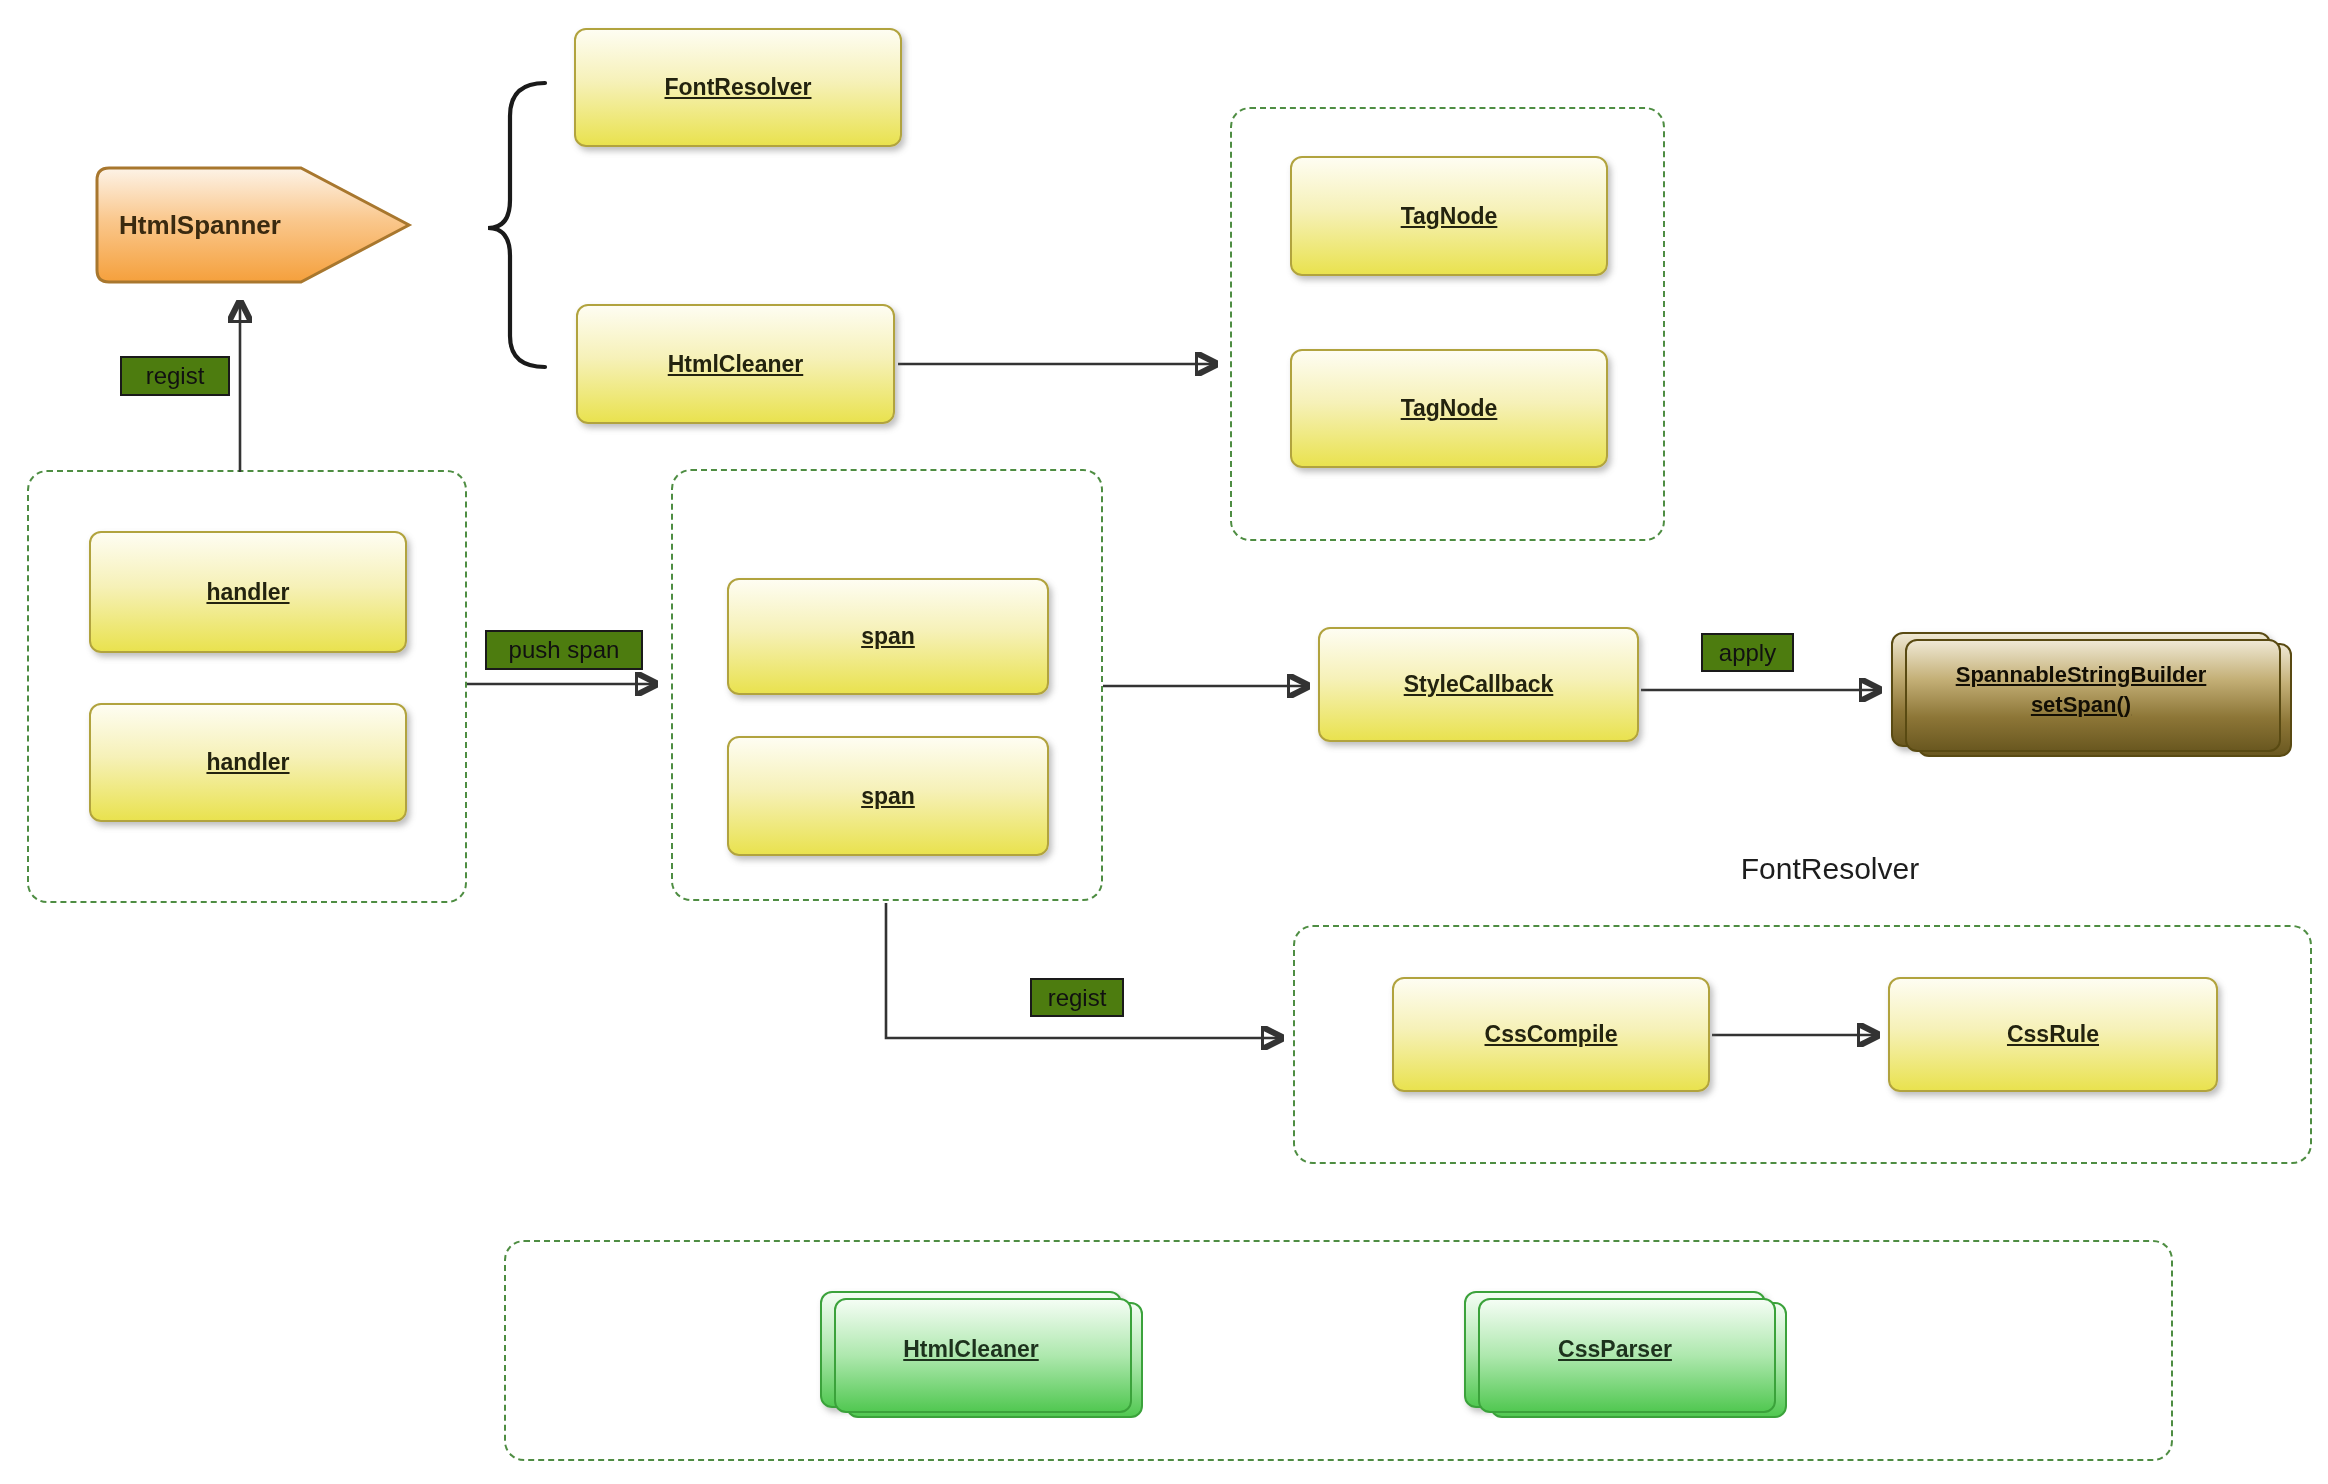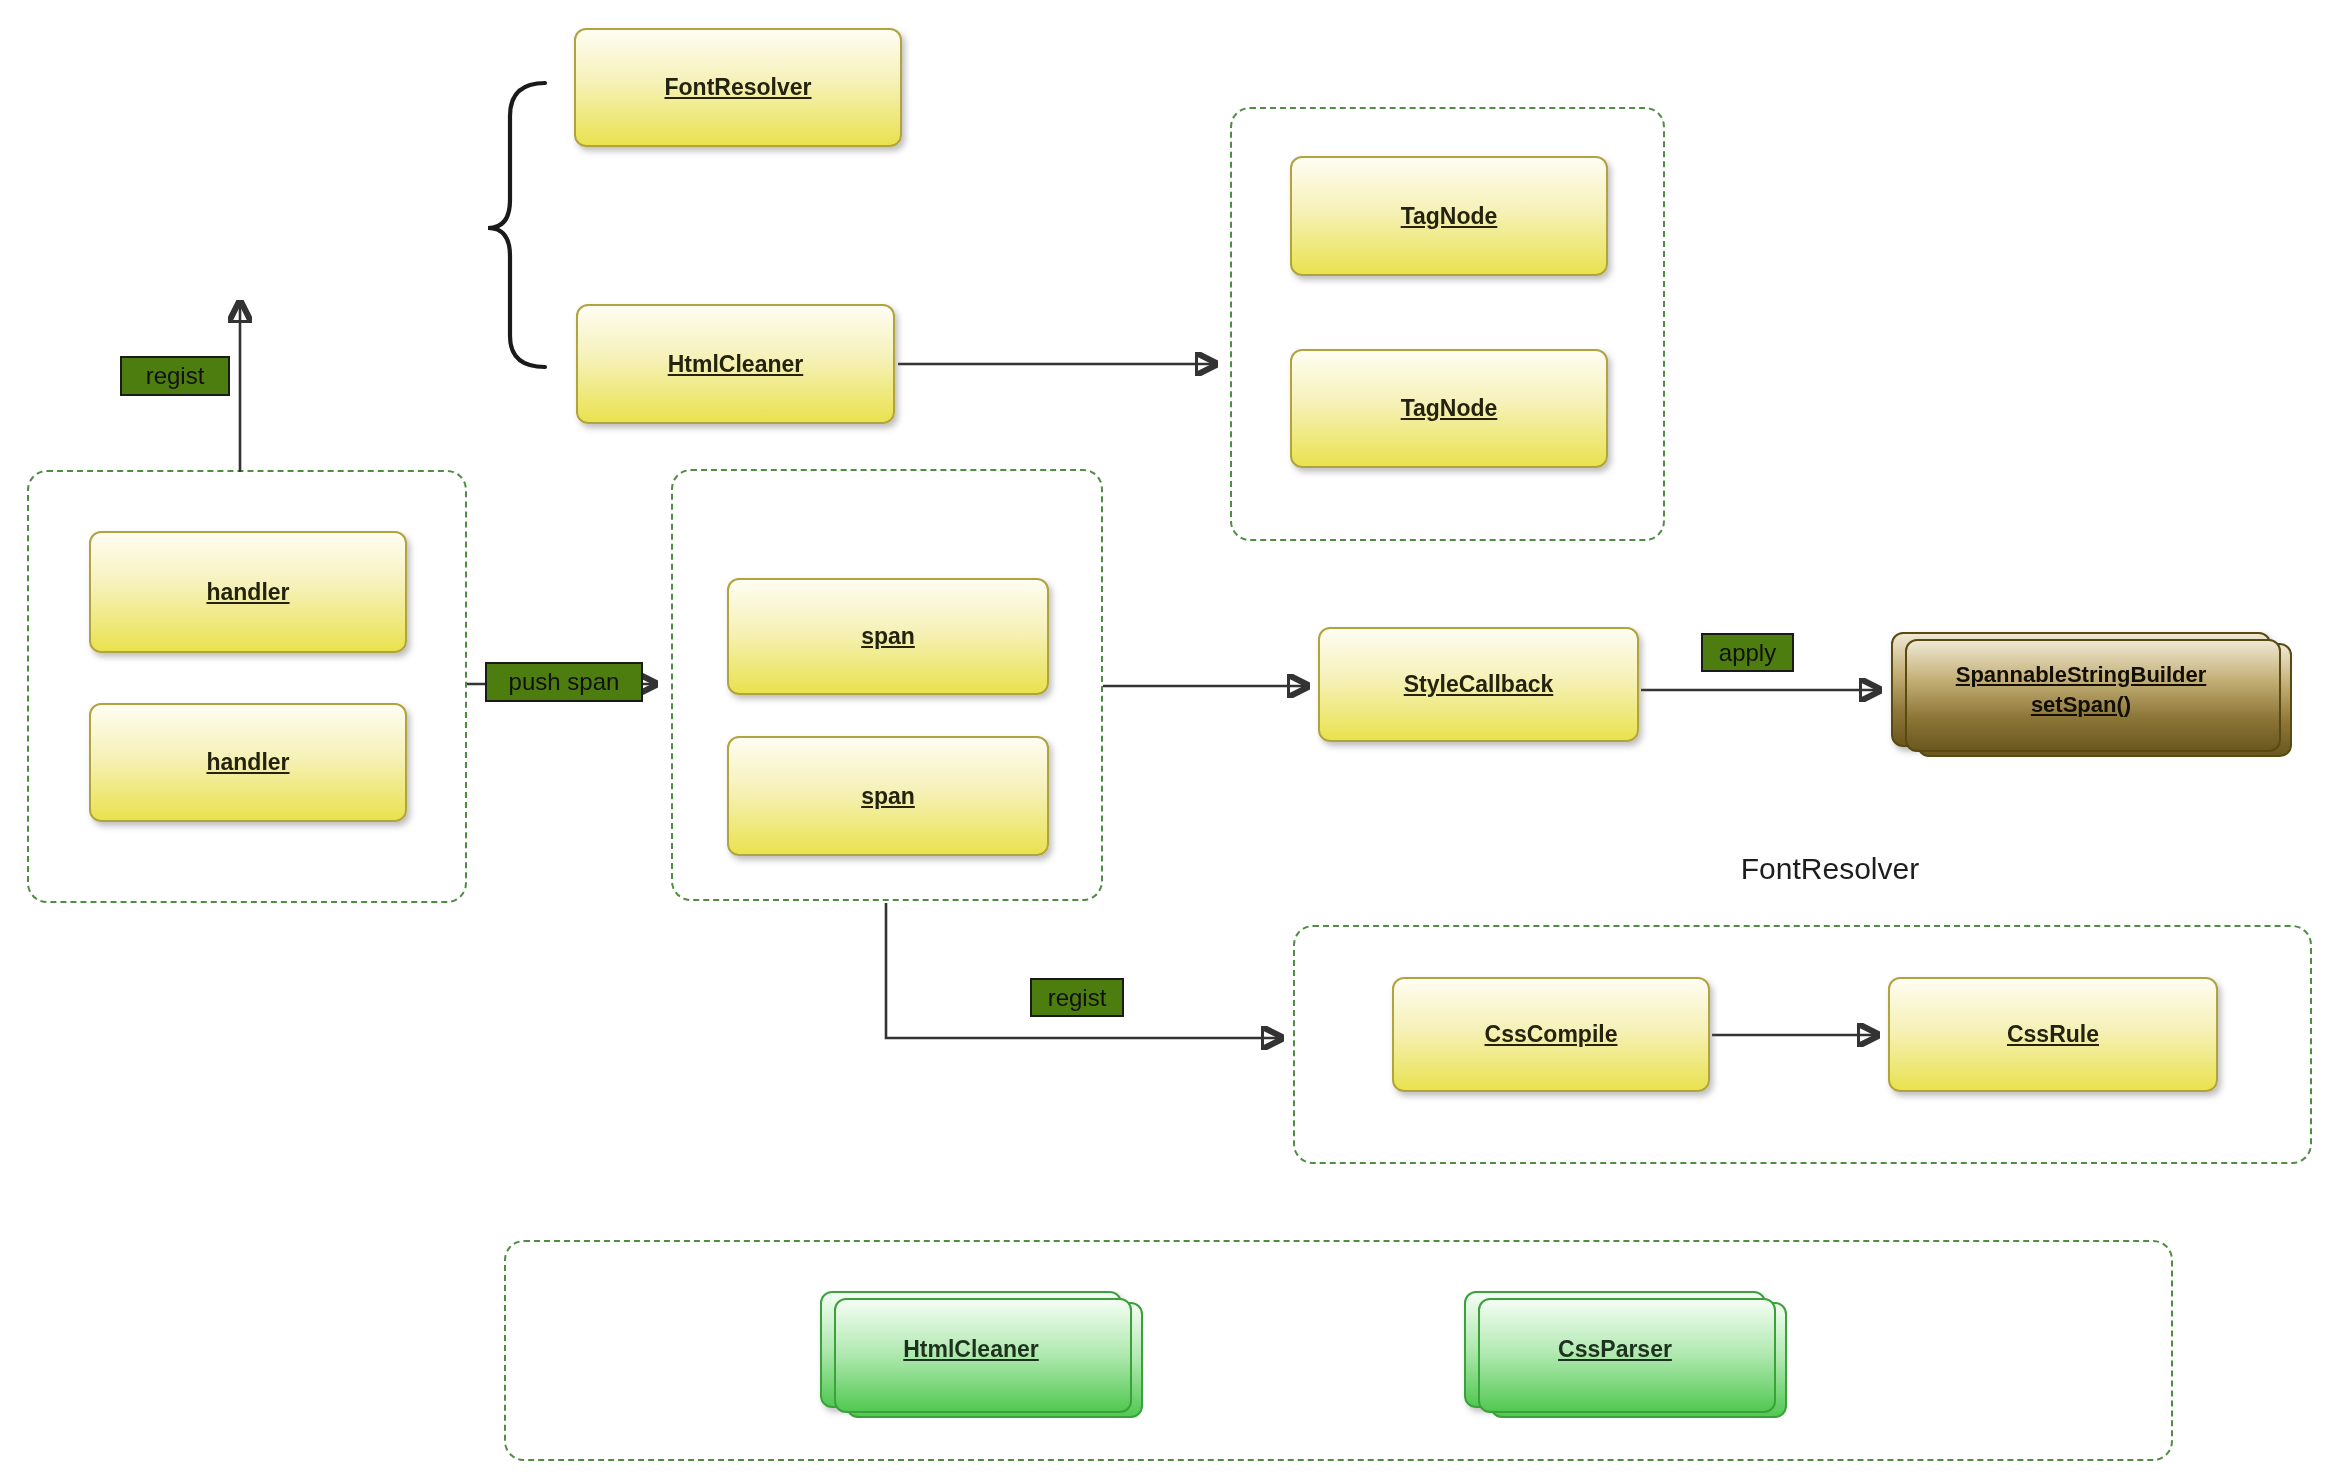--- a/index.html
+++ b/index.html
@@ -117,20 +117,33 @@
   </svg>
 
   <div class="group" style="left:27px;top:470px;width:440px;height:433px;"></div>
   <div class="group" style="left:671px;top:469px;width:432px;height:432px;"></div>
   <div class="group" style="left:1230px;top:107px;width:435px;height:434px;"></div>
   <div class="group" style="left:1293px;top:925px;width:1019px;height:239px;"></div>
   <div class="group" style="left:504px;top:1240px;width:1669px;height:221px;"></div>
 
   <div class="group-title" style="left:1630px;top:852px;width:400px;font-size:30px;">FontResolver</div>
 
+  <div class="pentagon" style="left:95px;top:166px;width:316px;height:118px;">
+    <svg width="316" height="118" viewBox="0 0 316 118">
+      <defs>
+        <linearGradient id="orangeGrad" x1="0" y1="0" x2="0" y2="1">
+          <stop offset="0%" stop-color="#fdf3e7"></stop>
+          <stop offset="45%" stop-color="#fac88e"></stop>
+          <stop offset="100%" stop-color="#f5a03c"></stop>
+        </linearGradient>
+      </defs>
+      <path d="M14,2 H206 L314,59 L206,116 H14 Q2,116 2,104 V14 Q2,2 14,2 Z" fill="url(#orangeGrad)" stroke="#a8772e" stroke-width="3"></path>
+    </svg>
+    <span class="p-label">HtmlSpanner</span>
+  </div>
 
   <div class="box yellow" style="left:574px;top:28px;width:328px;height:119px;">
     <span>FontResolver</span>
   </div>
   <div class="box yellow" style="left:576px;top:304px;width:319px;height:120px;">
     <span>HtmlCleaner</span>
   </div>
   <div class="box yellow" style="left:1290px;top:156px;width:318px;height:120px;">
     <span>TagNode</span>
   </div>
@@ -167,17 +180,17 @@
   </div>
 
   <div class="box green stack" style="left:820px;top:1291px;width:302px;height:117px;">
     <span>HtmlCleaner</span>
   </div>
   <div class="box green stack" style="left:1464px;top:1291px;width:302px;height:117px;">
     <span>CssParser</span>
   </div>
 
   <div class="edge-label" style="left:120px;top:356px;width:110px;height:40px;">regist</div>
-  <div class="edge-label" style="left:485px;top:630px;width:158px;height:40px;margin-top:32px;">push span</div>
+  <div class="edge-label" style="left:485px;top:630px;width:158px;height:40px;">push span</div>
   <div class="edge-label" style="left:1701px;top:633px;width:93px;height:39px;">apply</div>
   <div class="edge-label" style="left:1030px;top:978px;width:94px;height:39px;">regist</div>
 
 </div>
 
 </body></html>

